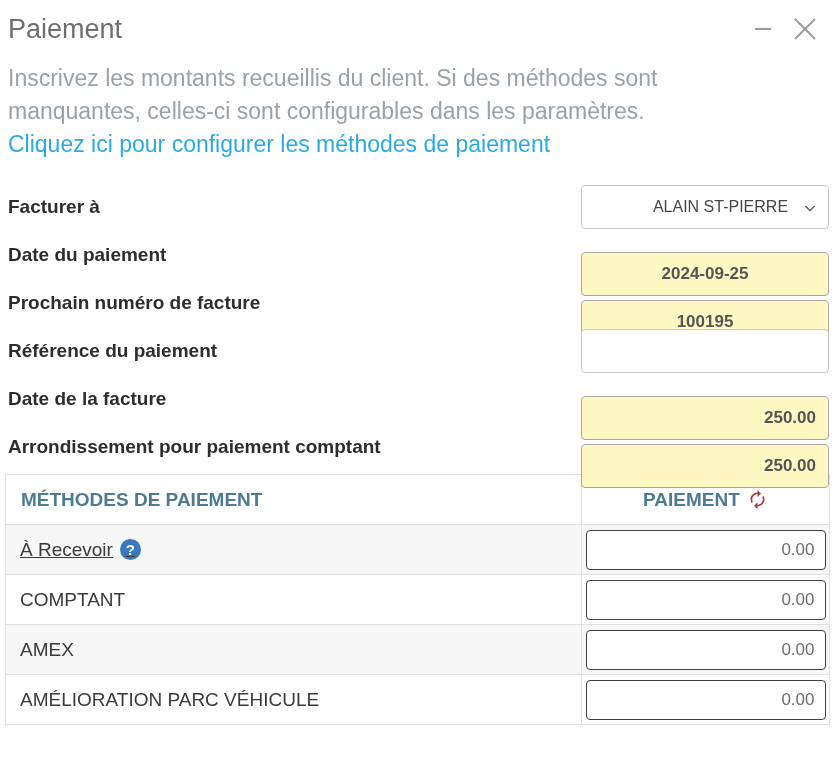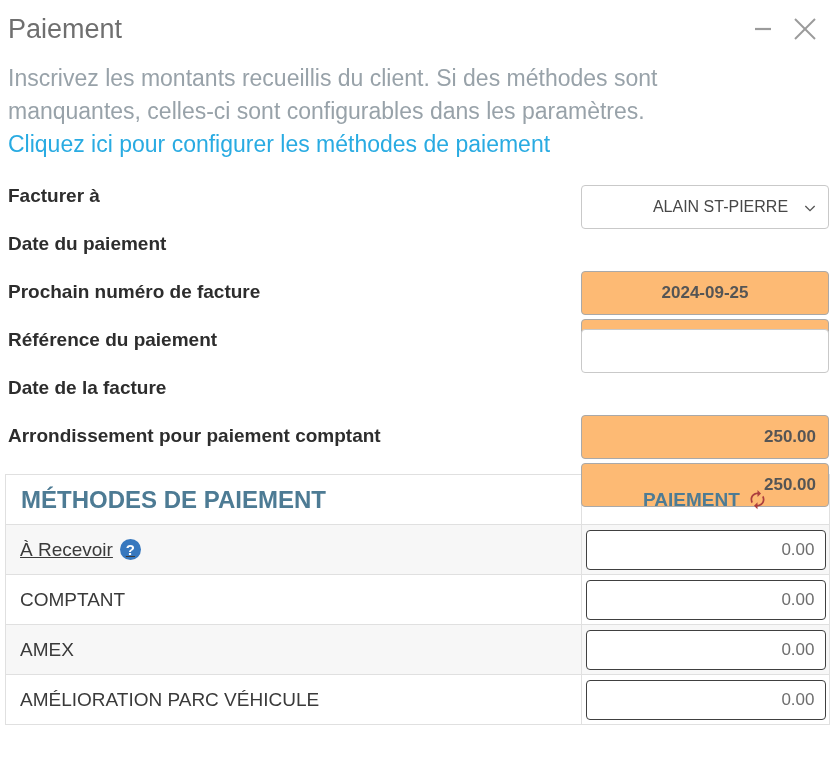--- a/index.html
+++ b/index.html
@@ -14,52 +14,52 @@
   .dlg-title { font-size: 27px; font-weight: 400; color: #6f6f6f; }
   .win-controls { display: flex; align-items: center; gap: 16px; }
   .win-btn { background: none; border: none; cursor: pointer; padding: 2px; display: flex; align-items: center; }
 
   
   .intro { margin: 14px 8px 0 8px; font-size: 23px; line-height: 33px; color: #98a2a9; }
   .intro-link { color: #29abe2; text-decoration: none; display: inline-block; cursor: pointer; }
 
   
   .form { margin: 24px 5px 0 8px; }
-  .form-row { display: flex; align-items: flex-start; height: 44px; margin-bottom: 4px; }
+  .form-row { display: flex; align-items: center; height: 44px; margin-bottom: 4px; }
   .form-label { flex: 1; font-size: 19px; font-weight: 700; color: #2d2d2d; }
   .field {
     width: 248px; height: 44px; border-radius: 4px; font-size: 17px;
     font-family: "Liberation Sans", sans-serif;
     padding-left: 31px;
   }
   .f-select {
     position: relative; background: #fff; border: 1px solid #c9c9c9;
     display: flex; align-items: center; justify-content: center;
     color: #474747; font-size: 16px; cursor: pointer;
   }
   .f-select .chev { position: absolute; right: 10px; top: 14px; }
   .f-input { background: #fff; border: 1px solid #c9c9c9; padding: 0 12px; color: #474747; }
   .f-disabled {
-    background: #fdba74; border: 1px solid #a9a9a9; color: #555555;
+    background: #fef9c3; border: 1px solid #a9a9a9; color: #555555;
     font-weight: 700; text-align: center; padding: 0 12px; margin-top: 38px;
   }
   .f-right { text-align: right; }
 
   
   .pay-table {
     margin: 5px 4px 0 5px; width: 825px;
     border-collapse: collapse; table-layout: fixed;
   }
   .pay-table, .pay-table td, .pay-table th { border: 1px solid #e0e0e0; }
   .pay-table th, .pay-table td { border-bottom: none; border-top: 1px solid #e0e0e0; }
   .col-method { width: 576px; }
   .pay-table th { height: 50px; background: #ffffff; }
   .th-methods {
     text-align: left; padding-left: 15px;
-    font-size: 24px; font-weight: 700; color: #4d7b94;
+    font-size: 19px; font-weight: 700; color: #4d7b94;
   }
   .th-payment {
     font-size: 19px; font-weight: 700; color: #4d7b94; text-align: center;
   }
   .th-payment-inner { display: inline-flex; align-items: center; gap: 7px; }
   .refresh-btn { background: none; border: none; cursor: pointer; display: inline-flex; padding: 0; }
   .pay-table td { height: 50px; }
   .td-method { padding-left: 14px; font-size: 19px; color: #3a3a3a; }
   .td-payment { text-align: center; }
   .pay-table tbody tr:nth-child(odd) { background: #f7f7f7; }

